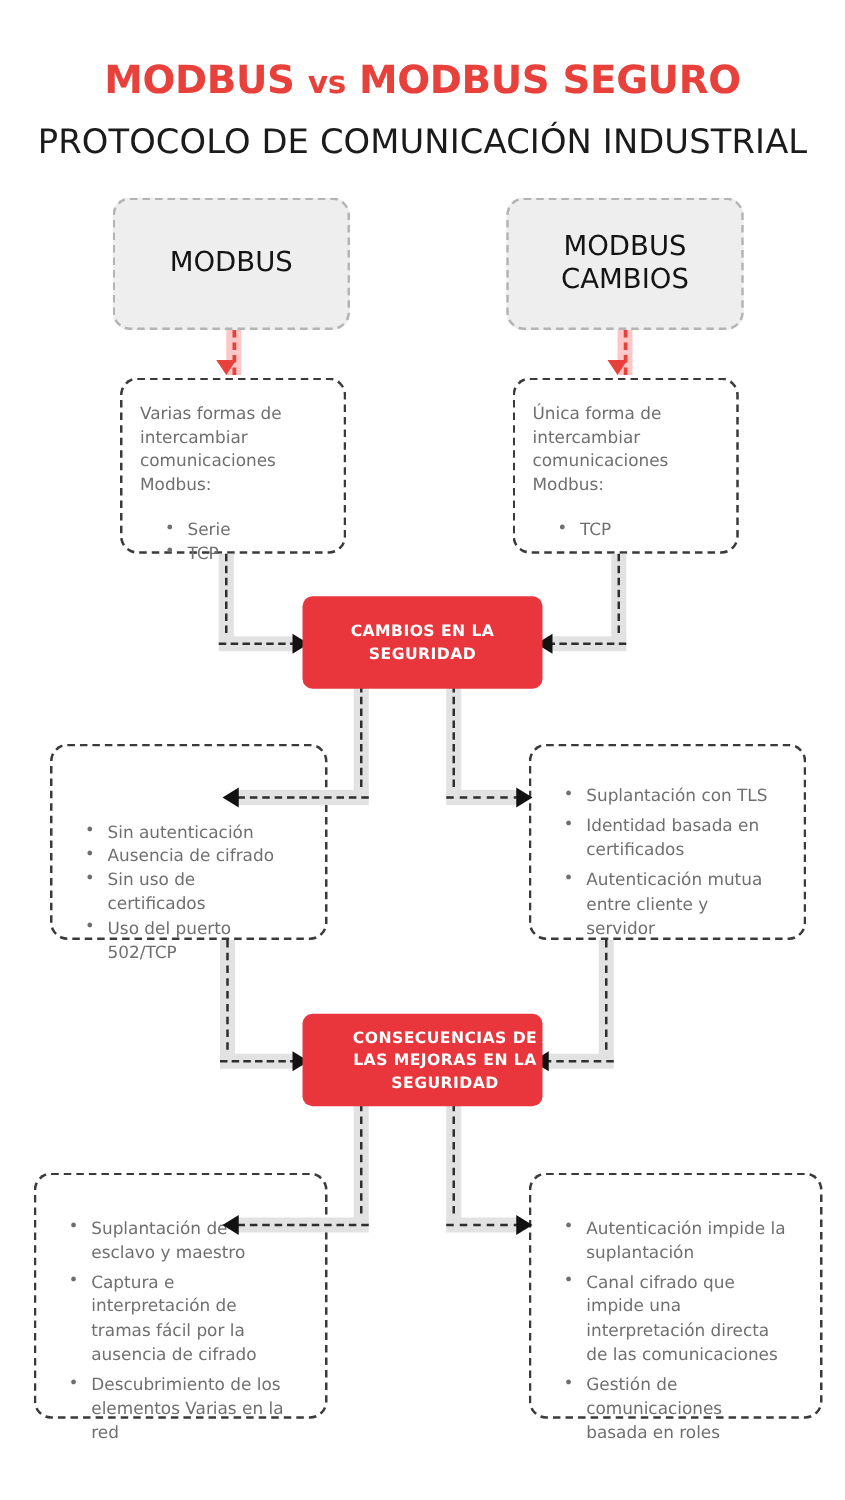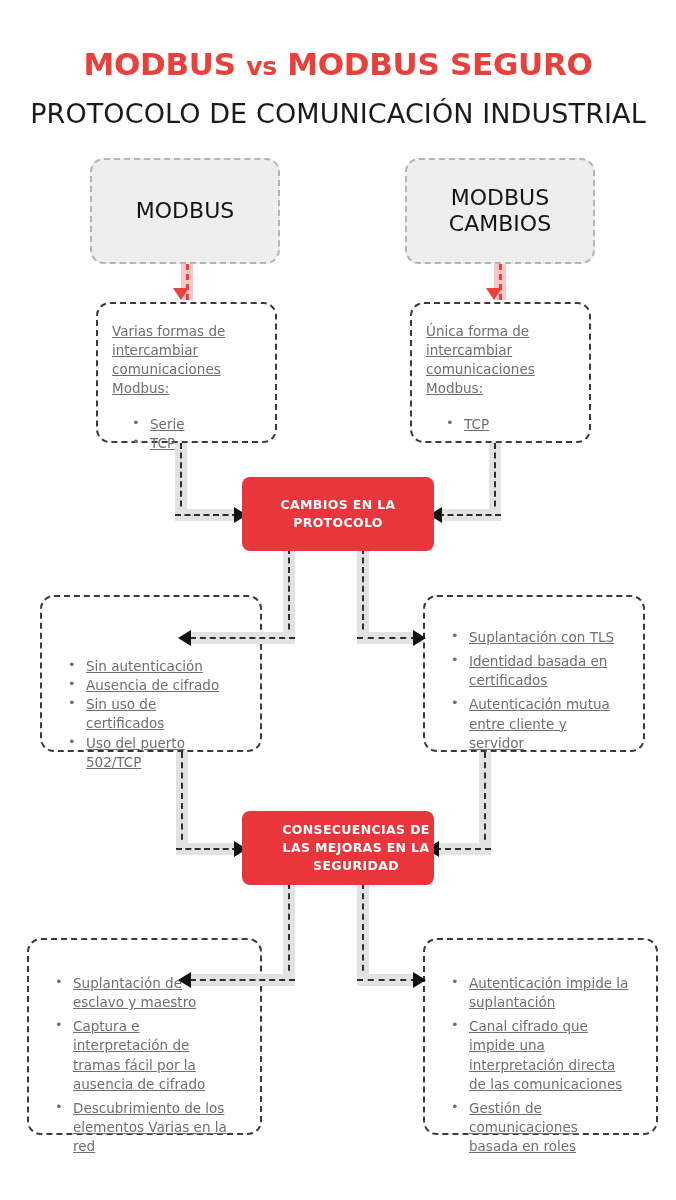--- a/index.html
+++ b/index.html
@@ -66,21 +66,20 @@
     color: #141414;
     font-size: 22px;
     line-height: 1.18;
     text-align: center;
   }
   .node-dashed {
     background: transparent;
     border: 2px dashed #3a3a3a;
     border-radius: 14px;
     color: #6f6f6f;
-    text-decoration: underline;
   }
   .node-red {
     background: #E8363C;
     border-radius: 8px;
     display: flex;
     align-items: center;
     justify-content: center;
     color: #ffffff;
     font-weight: bold;
     font-size: 12.5px;
@@ -249,21 +248,21 @@
   <div class="vline" style="left:175px; top:443px; width:12px; height:73px;"></div>
   <div class="hline" style="left:175px; top:509px; width:63px; height:12px;"></div>
   <div class="arrow-right" style="left:234px; top:507px;"></div>
 
   <div class="vline" style="left:489px; top:443px; width:12px; height:73px;"></div>
   <div class="hline" style="left:438px; top:509px; width:63px; height:12px;"></div>
   <div class="arrow-left" style="left:429px; top:507px;"></div>
 
   <div class="node node-red" style="left:242px; top:477px; width:192px; height:74px;">
     <span style="white-space:pre-line;">CAMBIOS EN LA
-PROTOCOLO</span>
+SEGURIDAD</span>
   </div>
 
   <div class="vline" style="left:283px; top:548px; width:12px; height:91px;"></div>
   <div class="hline" style="left:190px; top:632px; width:105px; height:12px;"></div>
   <div class="arrow-left" style="left:178px; top:630px;"></div>
 
   <div class="vline" style="left:357px; top:548px; width:12px; height:91px;"></div>
   <div class="hline" style="left:357px; top:632px; width:60px; height:12px;"></div>
   <div class="arrow-right" style="left:413px; top:630px;"></div>
 

